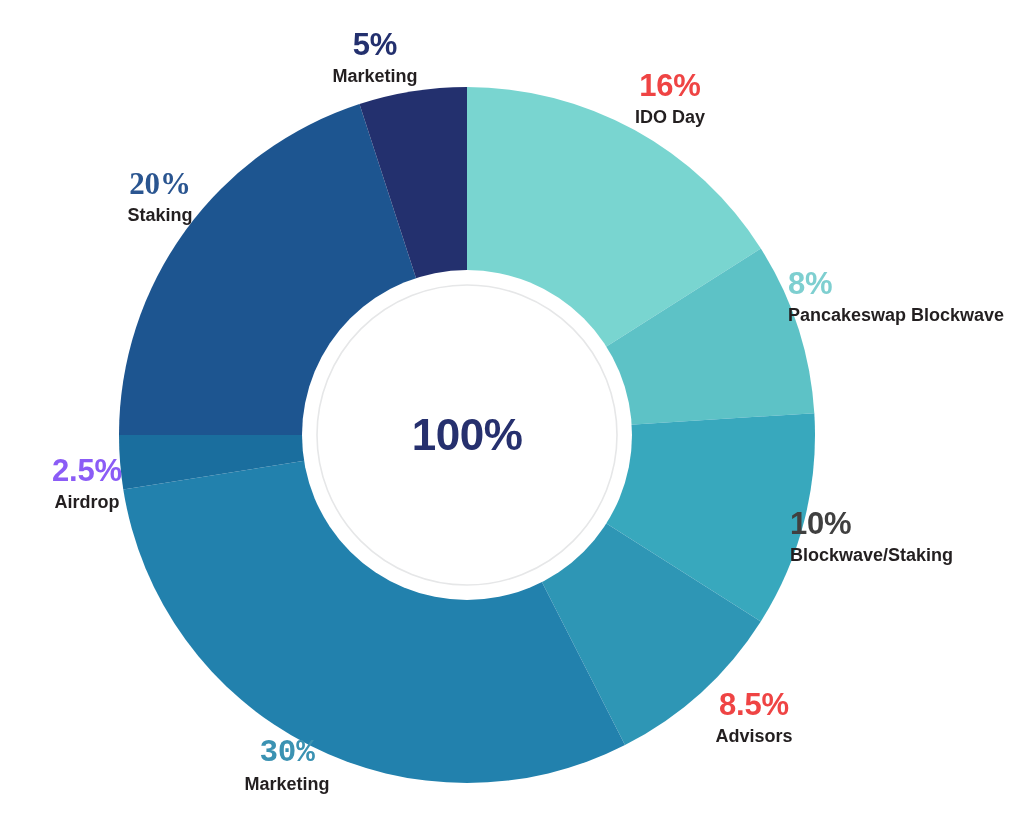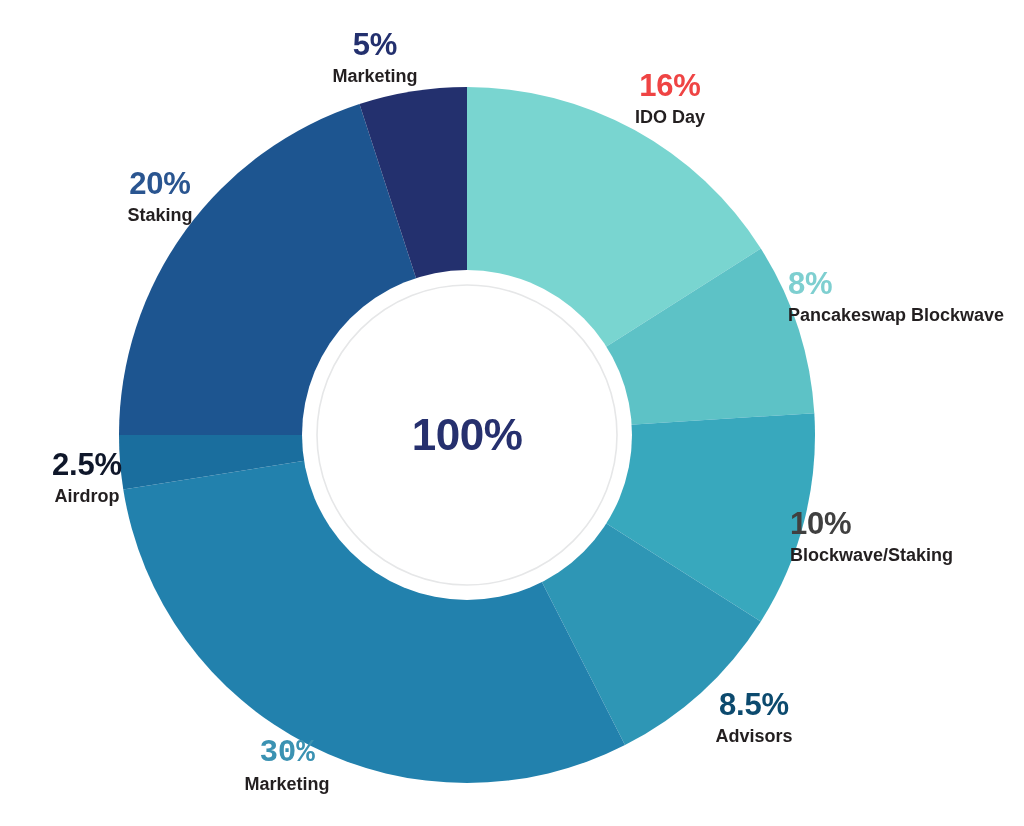--- a/index.html
+++ b/index.html
@@ -128,32 +128,32 @@
     <div class="pct" style="color: rgb(126, 207, 208);">8%</div>
     <div class="name">Pancakeswap Blockwave</div>
   </div>
 
   <div class="callout align-left cl-blockwave">
     <div class="pct" style="color: #404040;">10%</div>
     <div class="name">Blockwave/Staking</div>
   </div>
 
   <div class="callout align-center cl-advisors">
-    <div class="pct" style="color: #0c4a6e;">8.5%</div>
+    <div class="pct" style="color: #ef4444;">8.5%</div>
     <div class="name">Advisors</div>
   </div>
 
   <div class="callout align-center cl-reserves">
     <div class="pct" style="color: rgb(59, 146, 178); font-family: Liberation Mono, monospace;">30%</div>
     <div class="name">Marketing</div>
   </div>
 
   <div class="callout align-center cl-airdrop">
-    <div class="pct" style="color: #0f172a;">2.5%</div>
+    <div class="pct" style="color: #8b5cf6; margin-top: 6px;">2.5%</div>
     <div class="name">Airdrop</div>
   </div>
 
   <div class="callout align-center cl-staking">
-    <div class="pct" style="color: rgb(42, 85, 144);">20%</div>
+    <div class="pct" style="color: rgb(42, 85, 144); font-family: Liberation Serif, serif;">20%</div>
     <div class="name">Staking</div>
   </div>
 
 </div>
 
 </body></html>

